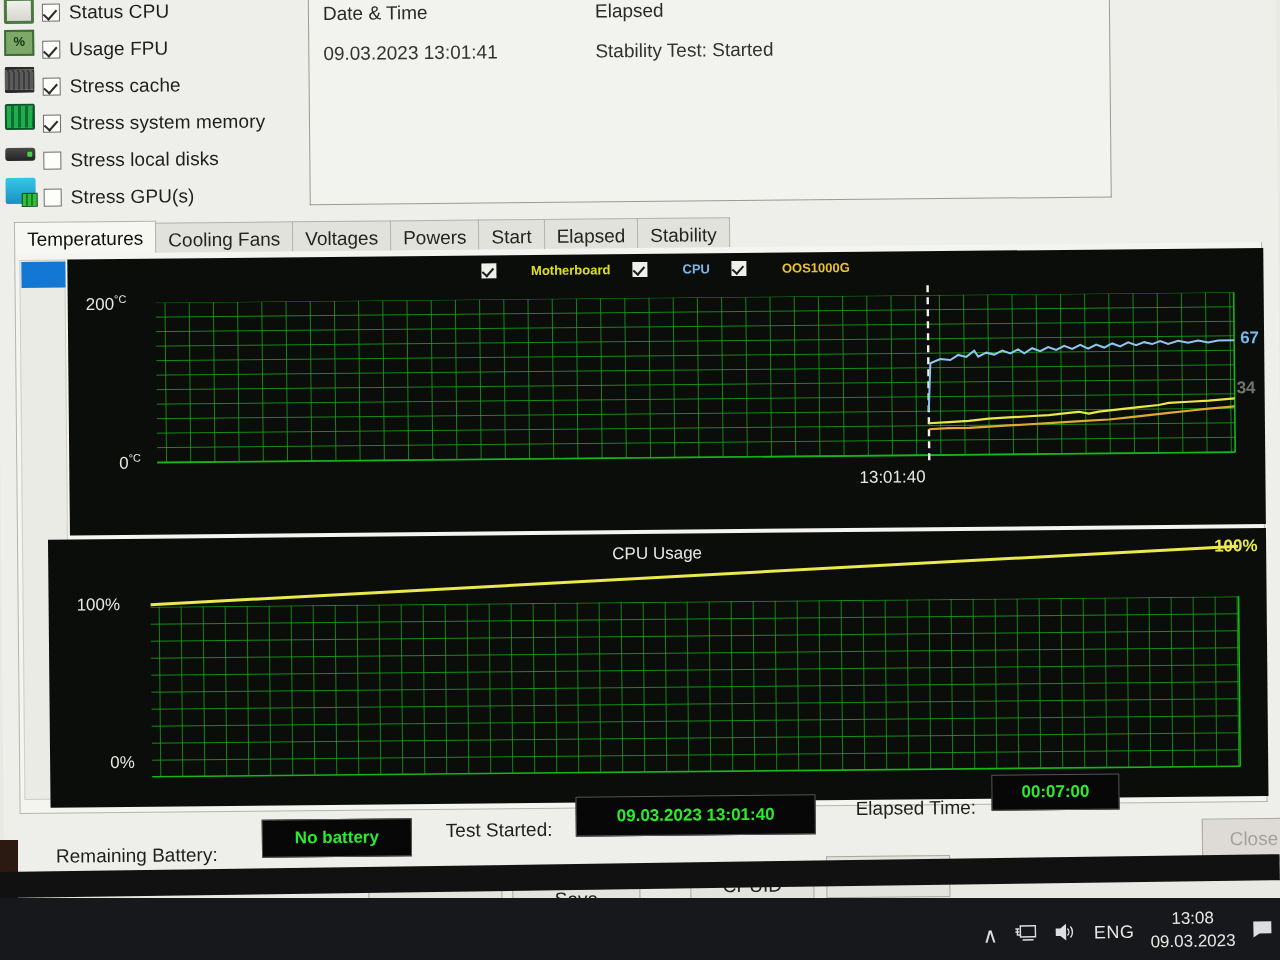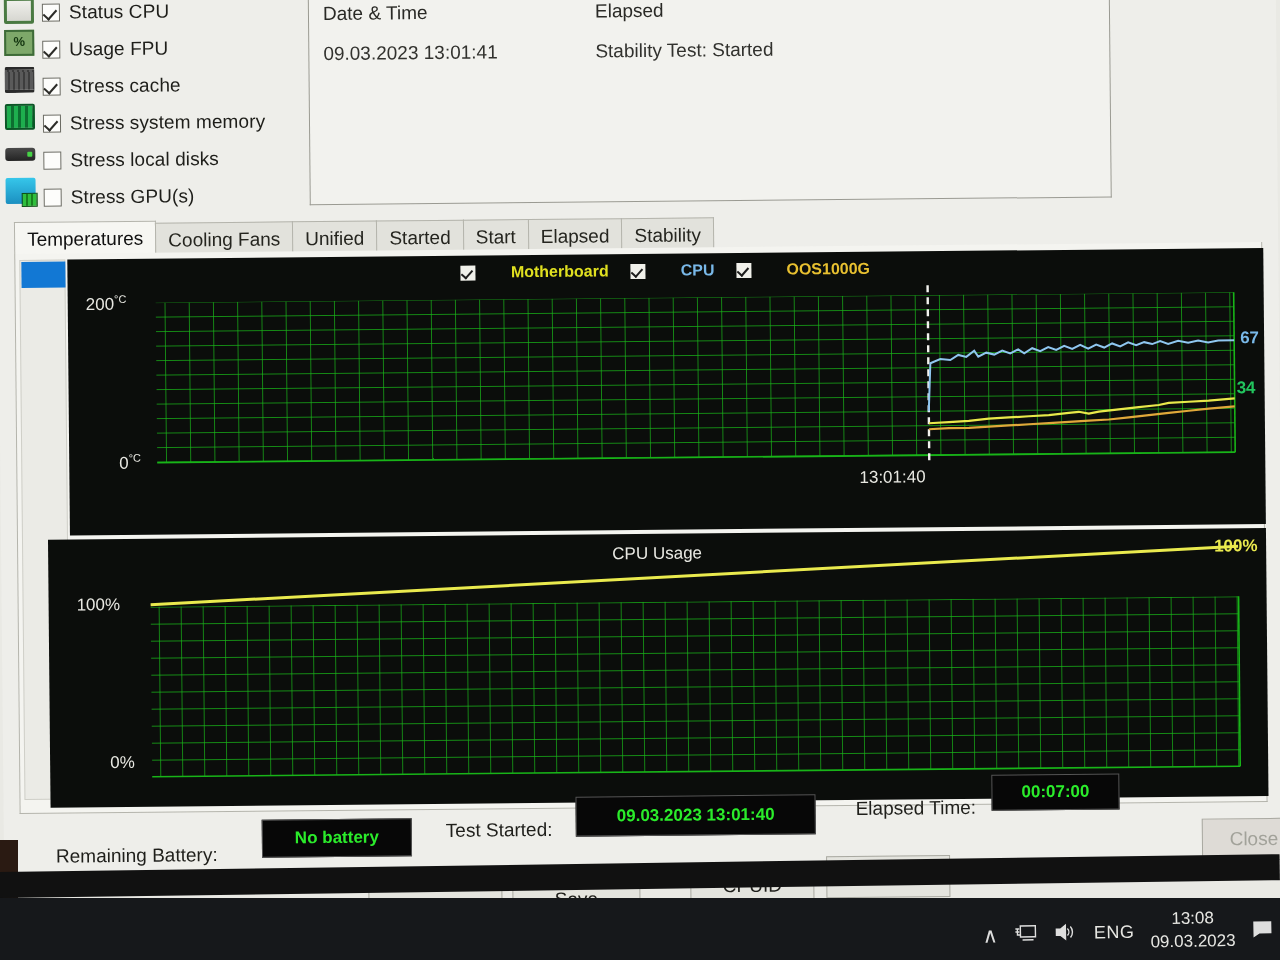--- a/index.html
+++ b/index.html
@@ -108,21 +108,21 @@
     display: flex; justify-content: center; gap: 22px; align-items: center;
   }
   .legend-item { display: flex; align-items: center; gap: 7px; }
   .legend-chk {
     width: 15px; height: 15px; background: #f0f0ea; position: relative; flex: none;
   }
   .legend-chk::after {
     content: ''; position: absolute; left: 3px; top: 2px; width: 5px; height: 9px;
     border: solid #1c1c1c; border-width: 0 2px 2px 0; transform: rotate(42deg);
   }
-  .legend-text { font-size: 16px; font-weight: bold; white-space: nowrap; margin-left: 28px; }
+  .legend-text { font-size: 13px; font-weight: bold; white-space: nowrap; margin-left: 28px; }
 
   .val-label { position: absolute; font-size: 17px; font-weight: bold; white-space: nowrap; }
   .chart-title {
     position: absolute; top: 10px; left: 0; width: 100%; text-align: center;
     color: #e9e9e3; font-size: 17px;
   }
 
   
   #status-strip { position: absolute; left: 0; top: 800px; width: 1280px; height: 80px; }
   .st-label { position: absolute; font-size: 19px; color: #1f1f1b; white-space: nowrap; }
@@ -211,22 +211,22 @@
         <div class="log-col-dt log-head">Date &amp; Time</div>
         <div class="log-col-st log-head">Elapsed</div>
         <div class="log-col-dt log-cell">09.03.2023 13:01:41</div>
         <div class="log-col-st log-cell">Stability Test: Started</div>
       </div>
     </div>
 
     <div id="tabs">
       <div class="tab active">Temperatures</div>
       <div class="tab">Cooling Fans</div>
-      <div class="tab">Unified</div>
-      <div class="tab">Started</div>
+      <div class="tab">Voltages</div>
+      <div class="tab">Powers</div>
       <div class="tab">Start</div>
       <div class="tab">Elapsed</div>
       <div class="tab">Stability</div>
     </div>
 
     <div id="chart-area">
 
       <div id="scroll-track">
         <div id="scroll-thumb"></div>
       </div>
@@ -264,21 +264,21 @@
             <span class="legend-chk"></span>
             <span class="legend-text" style="color:#e8c030">OOS1000G</span>
           </div>
         </div>
 
         <div class="g-label" style="left:18px; top:34px;"><span>200</span><sup>°C</sup></div>
         <div class="g-label" style="left:50px; top:193px;"><span>0</span><sup>°C</sup></div>
         <div class="g-label" style="left:790px; top:216px;">13:01:40</div>
 
         <div class="val-label" style="left:1172px; top:80px; color:#79b8e8;">67</div>
-        <div class="val-label" style="left:1168px; top:130px; color:#22c55e;">34</div>
+        <div class="val-label" style="left:1168px; top:130px; color:#737373;">34</div>
         <div class="val-label" style="left:1196px; top:140px; color:#e0a83a;">29</div>
       </div>
 
       <div class="graph" id="usage-graph">
         <svg class="grid-svg" width="1218" height="268">
           <defs>
             <pattern id="ugrid" width="22" height="17" patternUnits="userSpaceOnUse">
               <path d="M 22 0 L 0 0 0 17" fill="none" stroke="#18b418" stroke-width="1.4"></path>
             </pattern>
           </defs>

